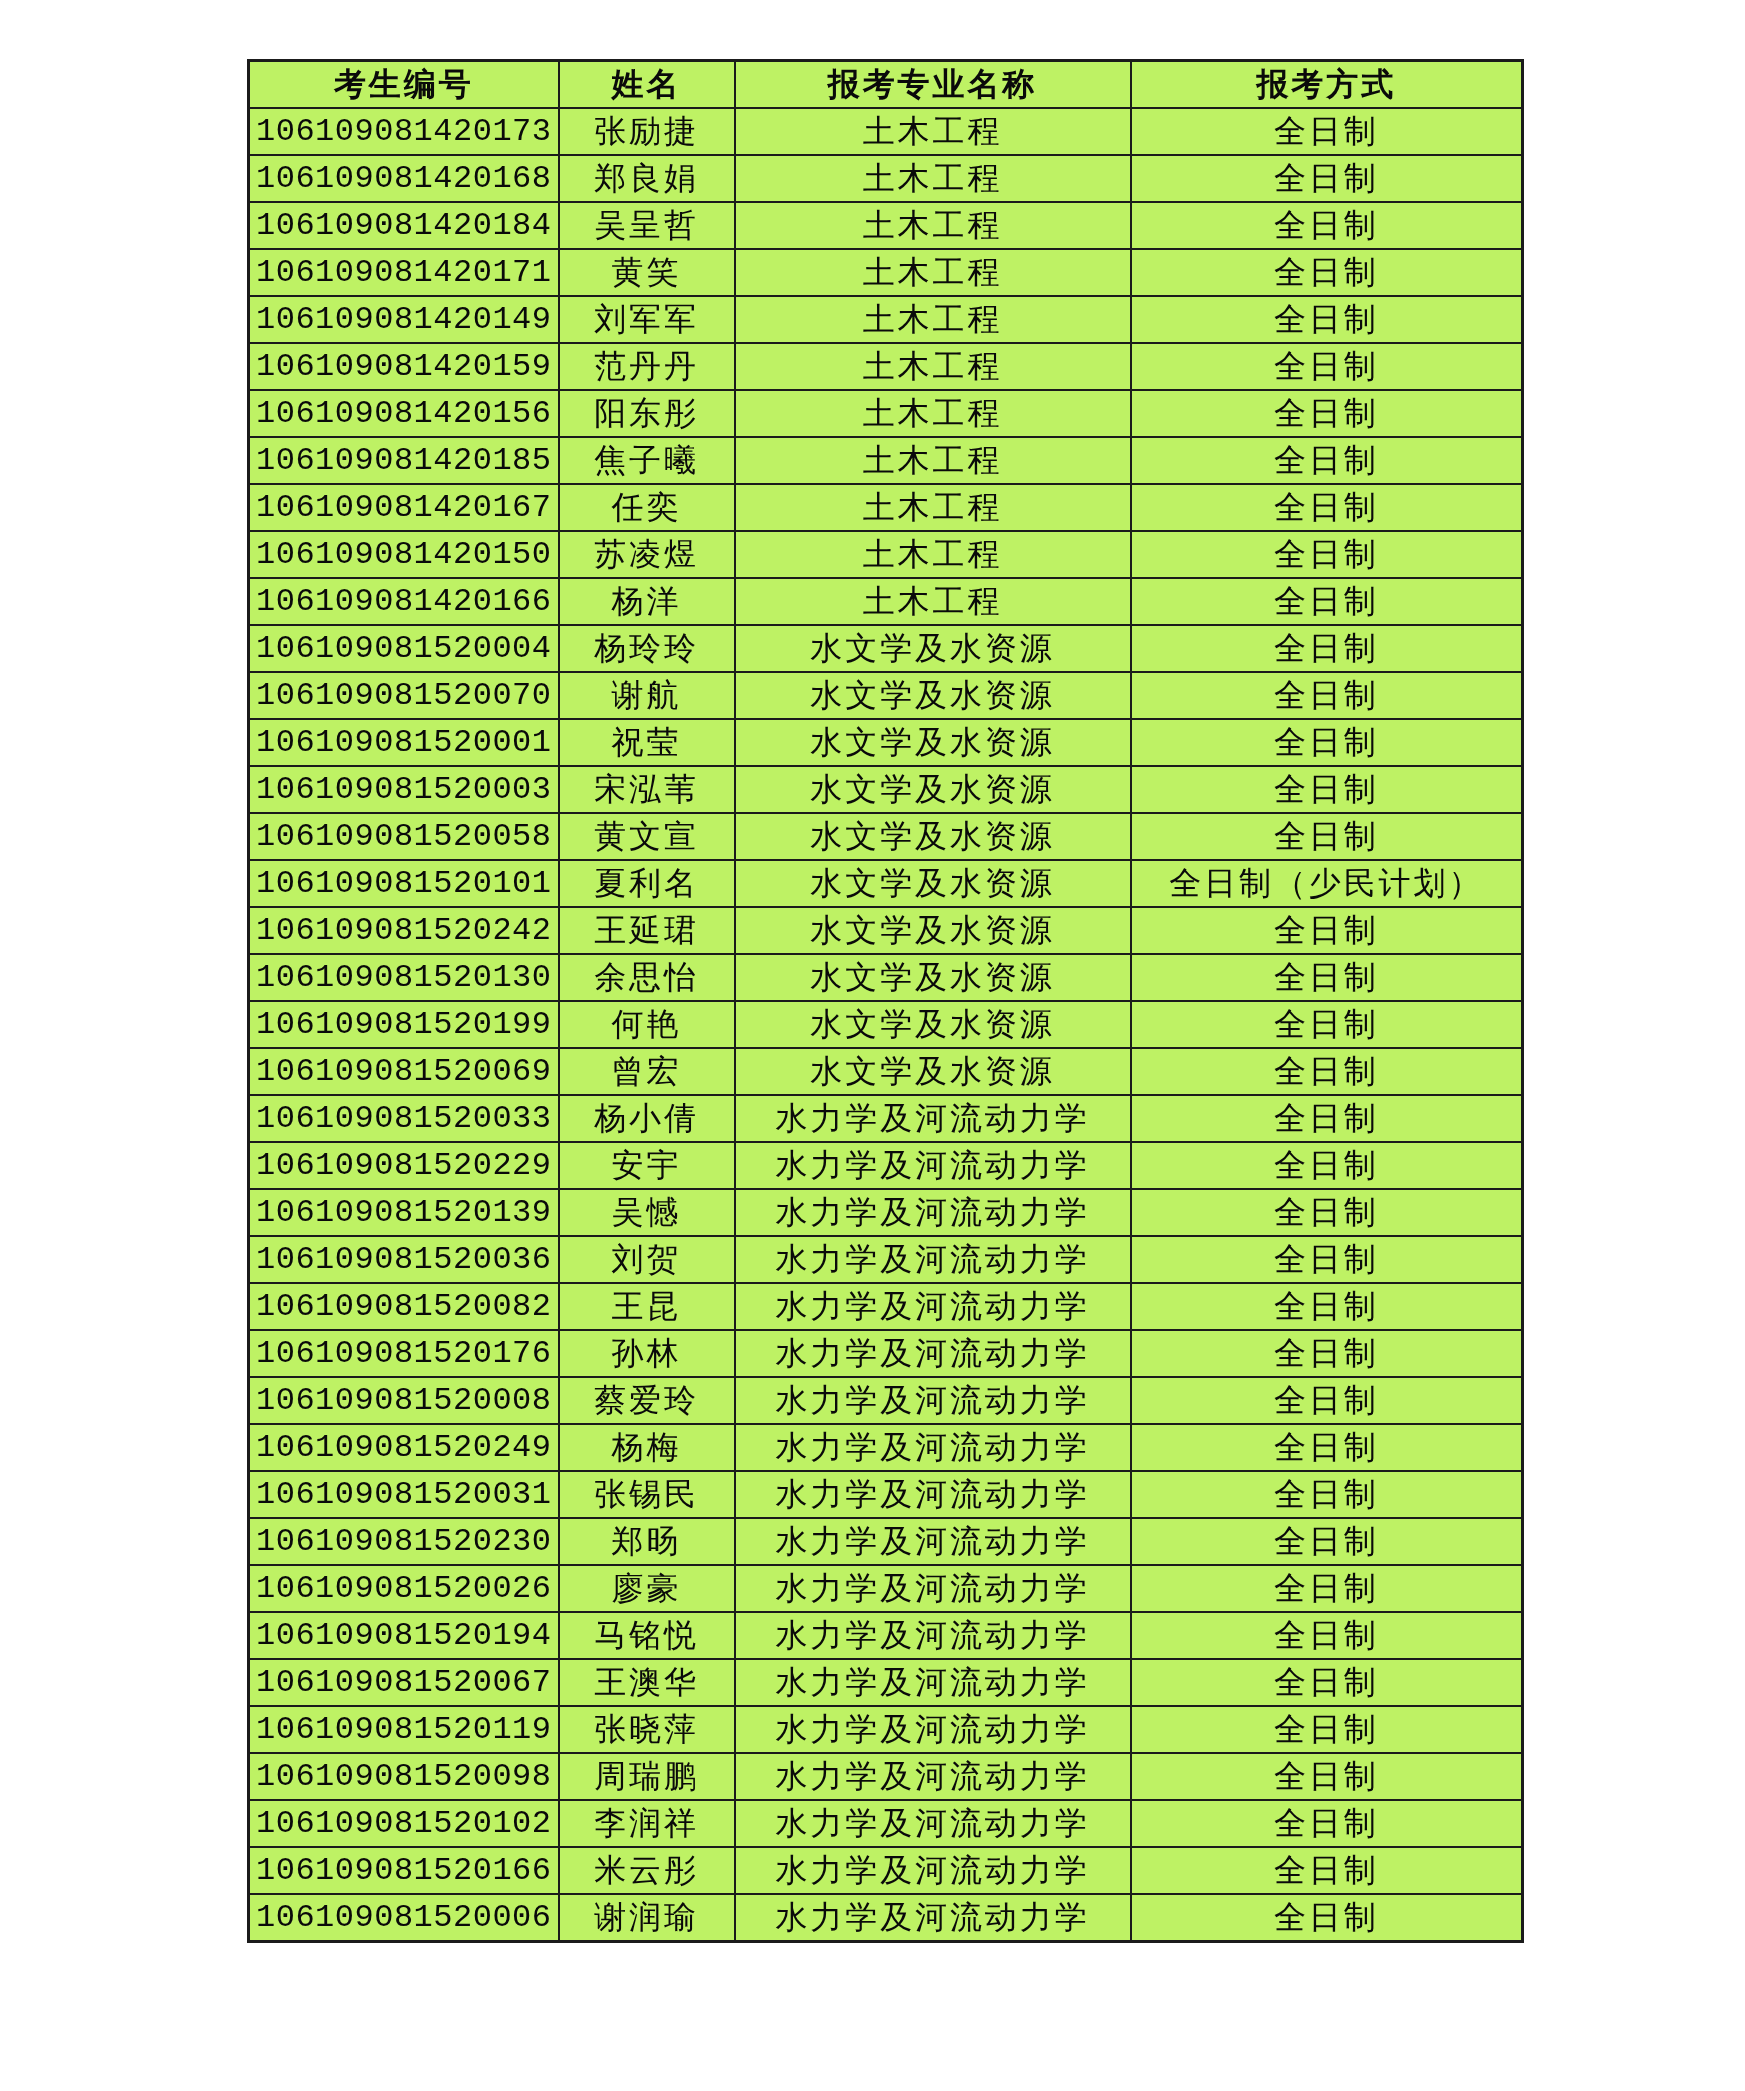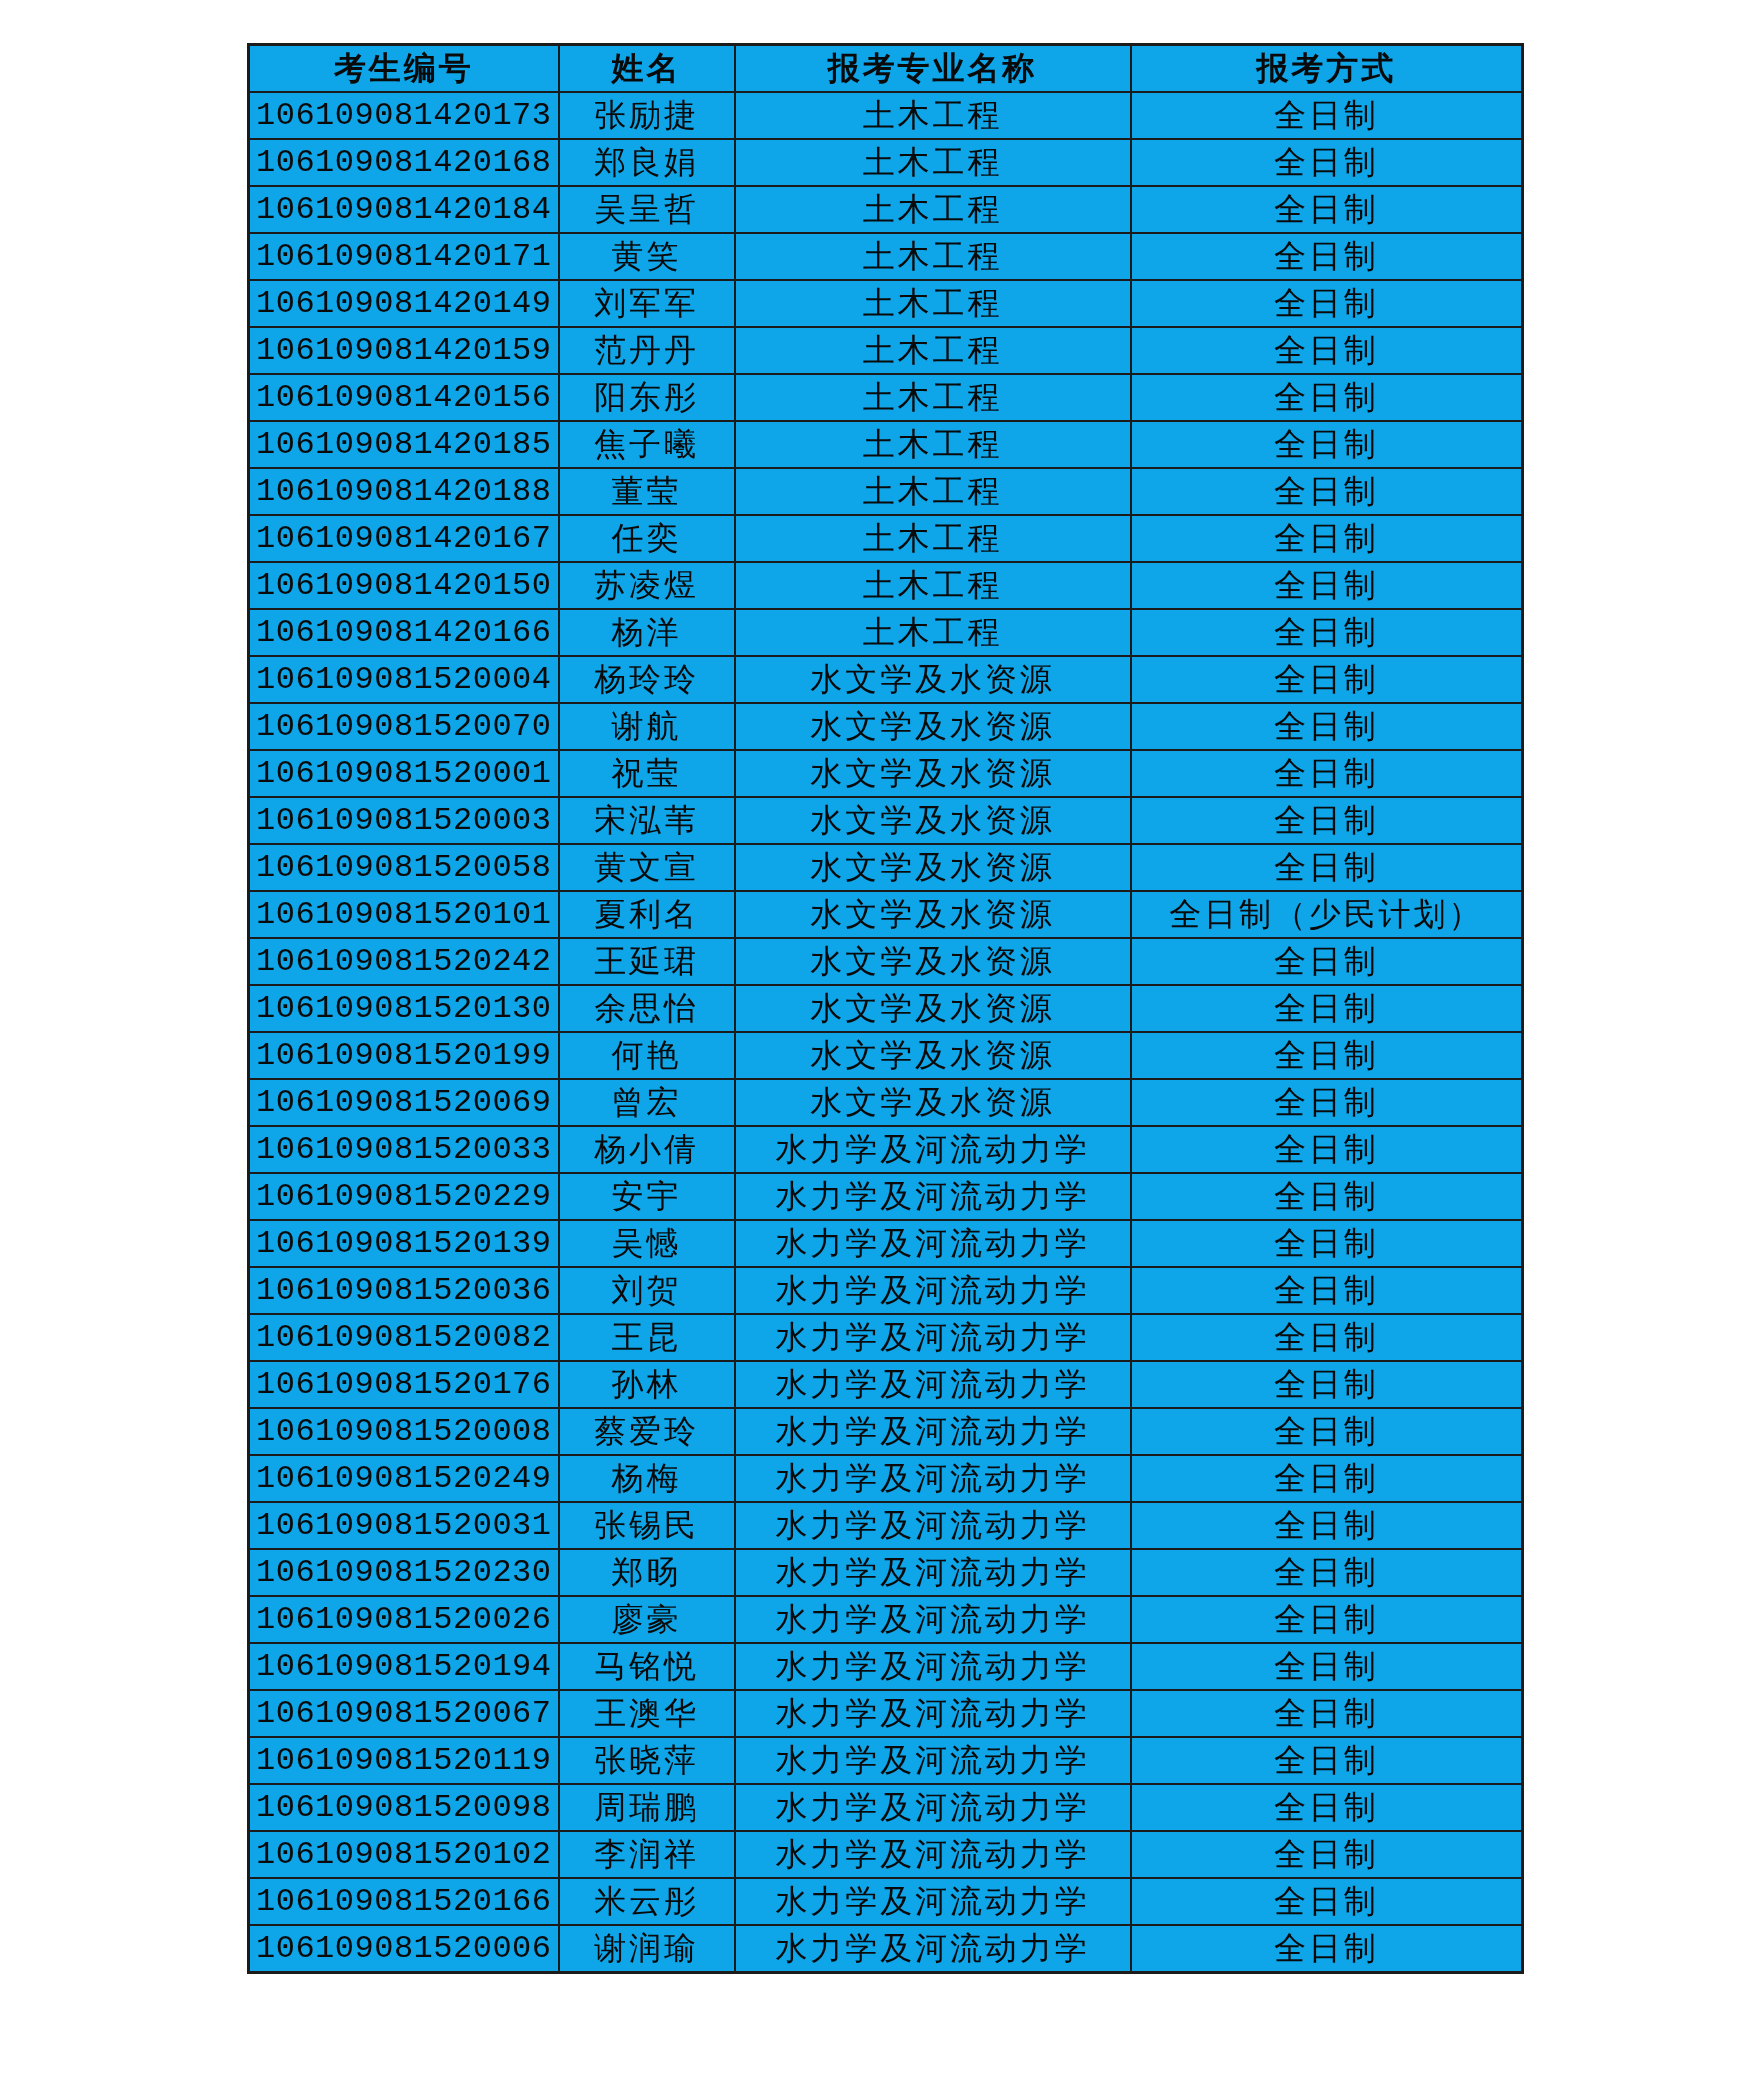--- a/index.html
+++ b/index.html
@@ -18,26 +18,26 @@
     position: absolute;
     left: 0;
     top: 0;
     width: 1746px;
     height: 2092px;
     background: #ffffff;
   }
   table.roster {
     position: absolute;
     left: 247px;
-    top: 43px;
+    top: 59px;
     width: 1274px;
     border-collapse: collapse;
     table-layout: fixed;
     border: 3.9px solid #1b1b1b;
-    background: #0ea5e9;
+    background: #bef264;
   }
   col.c-id    { width: 310px; }
   col.c-name  { width: 176px; }
   col.c-major { width: 396px; }
   col.c-mode  { width: 392px; }
 
   th, td {
     border: 2px solid #1b1b1b;
     text-align: center;
     vertical-align: middle;
@@ -126,26 +126,20 @@
           <td class="cn">土木工程</td>
           <td class="cn">全日制</td>
         </tr>
         <tr>
           <td class="num">106109081420185</td>
           <td class="cn">焦子曦</td>
           <td class="cn">土木工程</td>
           <td class="cn">全日制</td>
         </tr>
         <tr>
-          <td class="num">106109081420188</td>
-          <td class="cn">董莹</td>
-          <td class="cn">土木工程</td>
-          <td class="cn">全日制</td>
-        </tr>
-        <tr>
           <td class="num">106109081420167</td>
           <td class="cn">任奕</td>
           <td class="cn">土木工程</td>
           <td class="cn">全日制</td>
         </tr>
         <tr>
           <td class="num">106109081420150</td>
           <td class="cn">苏凌煜</td>
           <td class="cn">土木工程</td>
           <td class="cn">全日制</td>

